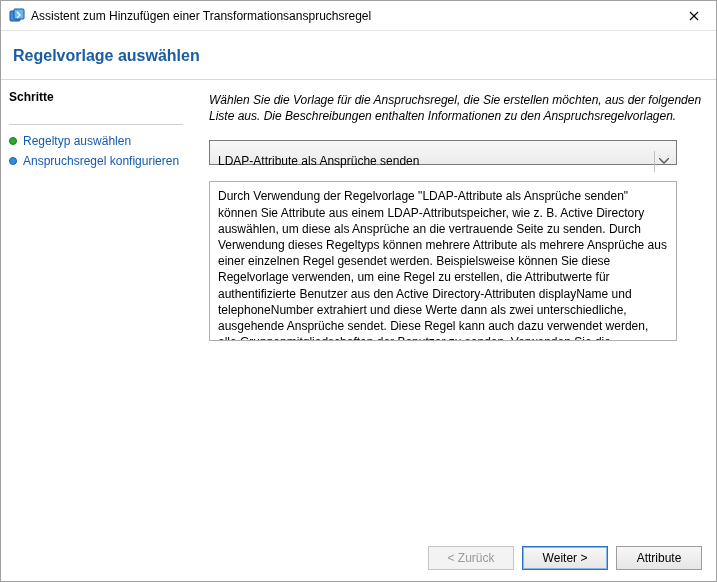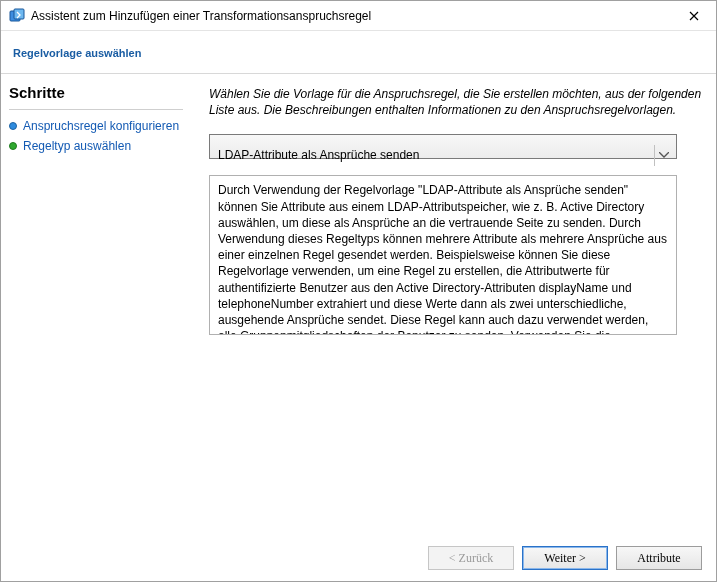--- a/index.html
+++ b/index.html
@@ -43,40 +43,40 @@
     cursor: default;
   }
 
   .header {
     background: #fff;
     padding: 16px 16px 14px 12px;
     border-bottom: 1px solid #d8d8d8;
   }
   .header h1 {
     margin: 0;
-    font-size: 11px;
+    font-size: 16px;
     font-weight: 700;
     color: #1a5da3;
   }
 
   .body {
     flex: 1;
     display: flex;
     overflow: hidden;
   }
   .sidebar {
     width: 190px;
     flex: 0 0 190px;
     padding: 10px 8px 8px 8px;
     background: #fff;
   }
   .sidebar .steps-title {
     font-weight: 700;
-    font-size: 15px;
-    padding-bottom: 8px;
+    font-size: 12px;
+    padding-bottom: 20px;
     border-bottom: 1px solid #cfcfcf;
     margin-bottom: 6px;
   }
   .step {
     display: flex;
     align-items: center;
     gap: 6px;
     padding: 3px 0;
     color: #135ab3;
     cursor: default;
@@ -153,21 +153,20 @@
     min-width: 86px;
     height: 24px;
     padding: 0 12px;
     font-size: 12px;
     background: linear-gradient(#f7f7f7,#e6e6e6);
     border: 1px solid #9c9c9c;
     display: inline-flex;
     align-items: center;
     justify-content: center;
     cursor: default;
-    font-family: Liberation Serif, serif;
   }
   .btn.default {
     border-color: #2a72c8;
     box-shadow: 0 0 0 1px #8ab7eb inset;
   }
   .btn.disabled {
     color: #9a9a9a;
     background: #f3f3f3;
     border-color: #c6c6c6;
   }
@@ -196,27 +195,27 @@
   <div class="header">
     <h1>Regelvorlage auswählen</h1>
   </div>
 
   <div class="body">
 
     <aside class="sidebar">
       <div class="steps-title">Schritte</div>
 
       <div class="step">
+        <span class="bullet done"></span>
+        <span>Regeltyp auswählen</span>
+      </div>
+
+      <div class="step">
         <span class="bullet active"></span>
         <span>Anspruchsregel konfigurieren</span>
-      </div>
-
-      <div class="step">
-        <span class="bullet done"></span>
-        <span>Regeltyp auswählen</span>
       </div>
     </aside>
 
     <section class="main">
       <div class="intro">Wählen Sie die Vorlage für die Anspruchsregel, die Sie erstellen möchten, aus der folgenden Liste aus. Die Beschreibungen enthalten Informationen zu den Anspruchsregelvorlagen.</div>
 
       <div class="combo">
         <span class="combo-text">LDAP-Attribute als Ansprüche senden</span>
         <span class="combo-arrow">
           <svg viewBox="0 0 10 6" width="10" height="6">

